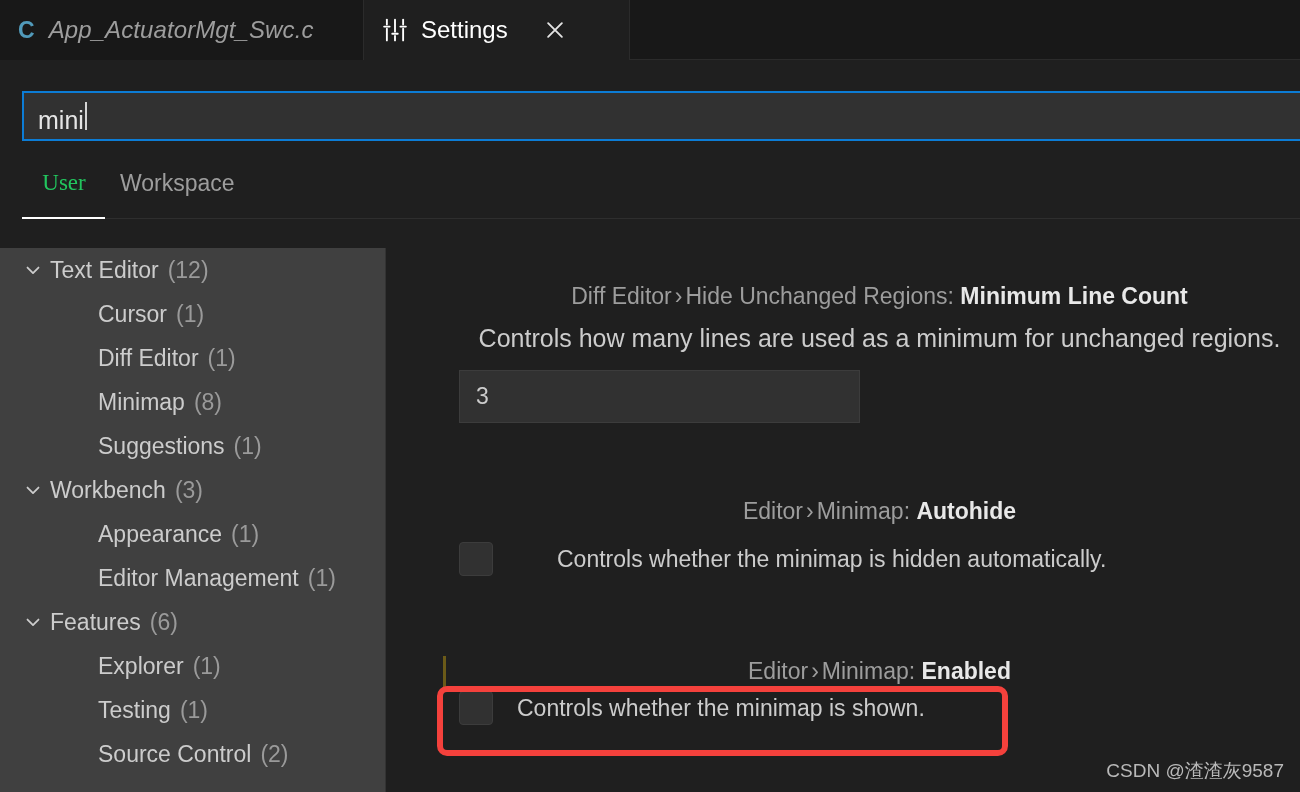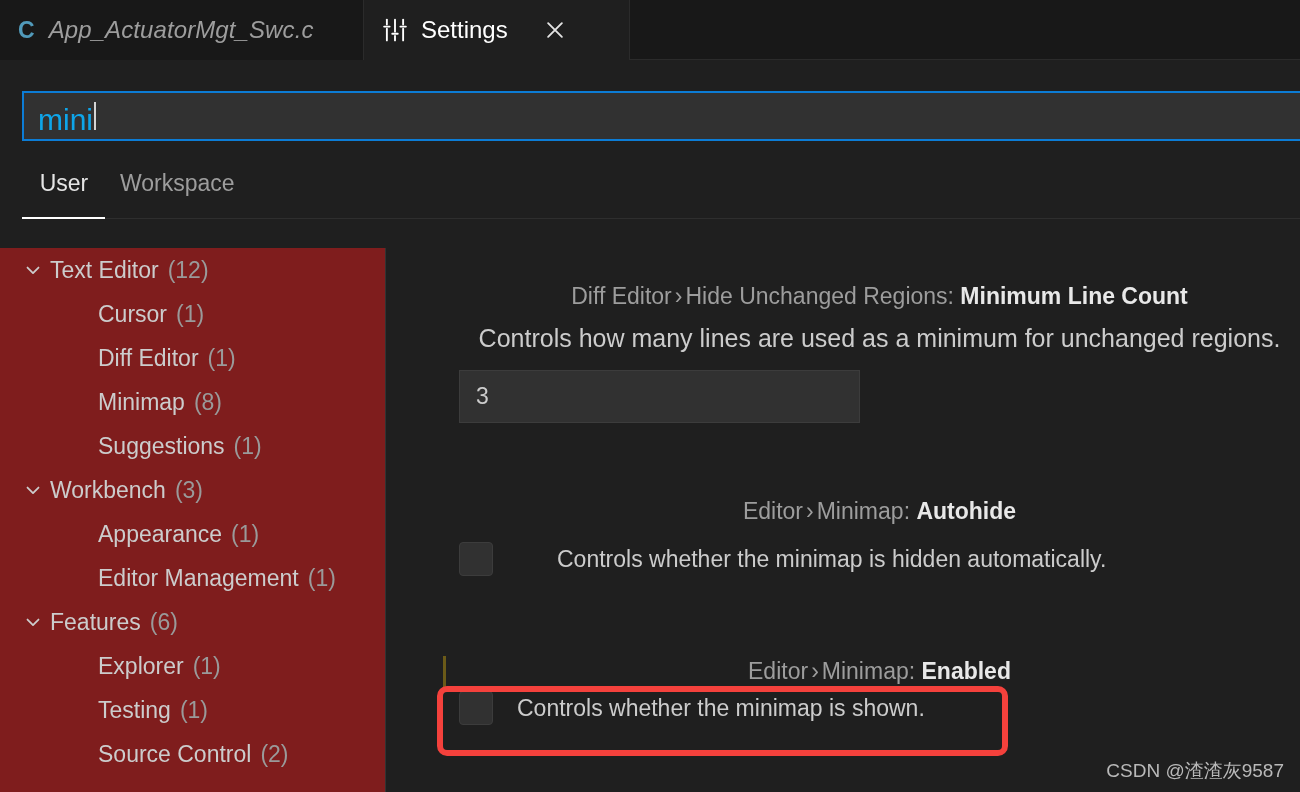--- a/index.html
+++ b/index.html
@@ -112,22 +112,22 @@
     width: 1300px;
     height: 50px;
     background: #313131;
     border: 2px solid #0c7cd5;
     display: flex;
     align-items: center;
     padding-left: 14px;
   }
 
   .search-text {
-    font-size: 30px;
-    color: #0ea5e9;
+    font-size: 25px;
+    color: #e5e5e5;
     line-height: 1;
     margin-top: 8px;
   }
 
   .caret {
     display: inline-block;
     width: 2px;
     height: 28px;
     background: #d4d4d4;
     margin-left: 1px;
@@ -144,23 +144,24 @@
 
   .scope-tab {
     position: absolute;
     top: 0;
     font-size: 23px;
     padding: 6px 0 16px 0;
   }
 
   .scope-tab.user {
     left: 36px;
-    color: #e5e5e5;
+    color: #22c55e;
     width: 56px;
     text-align: center;
+    font-family: Liberation Serif, serif;
   }
   .scope-tab.workspace {
     left: 120px;
     color: #9d9d9d;
   }
 
   .scope-underline {
     position: absolute;
     left: 22px;
     top: 53px;
@@ -178,21 +179,21 @@
     background: #2e2e2e;
   }
 
   
   .sidebar {
     position: absolute;
     top: 248px;
     left: 0;
     width: 385px;
     height: 544px;
-    background: #7f1d1d;
+    background: #404040;
     overflow: hidden;
   }
 
   .sidebar-divider {
     position: absolute;
     top: 248px;
     left: 385px;
     width: 1px;
     height: 544px;
     background: #333333;

